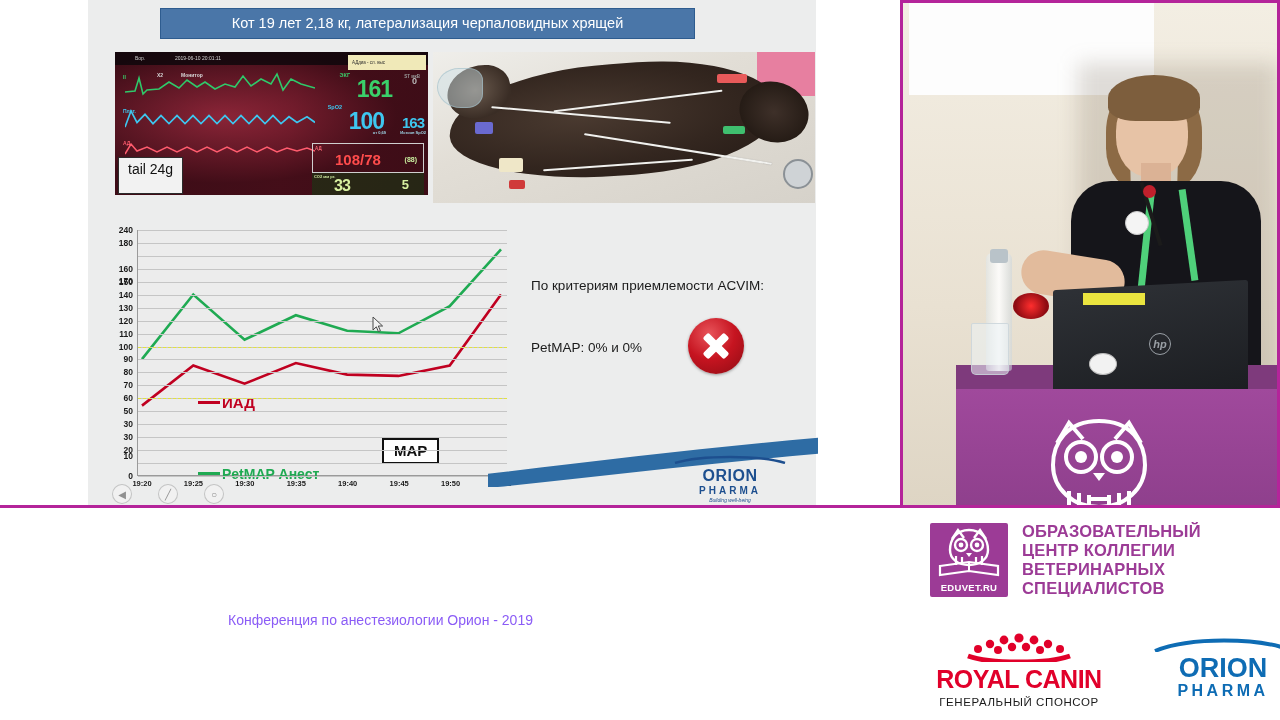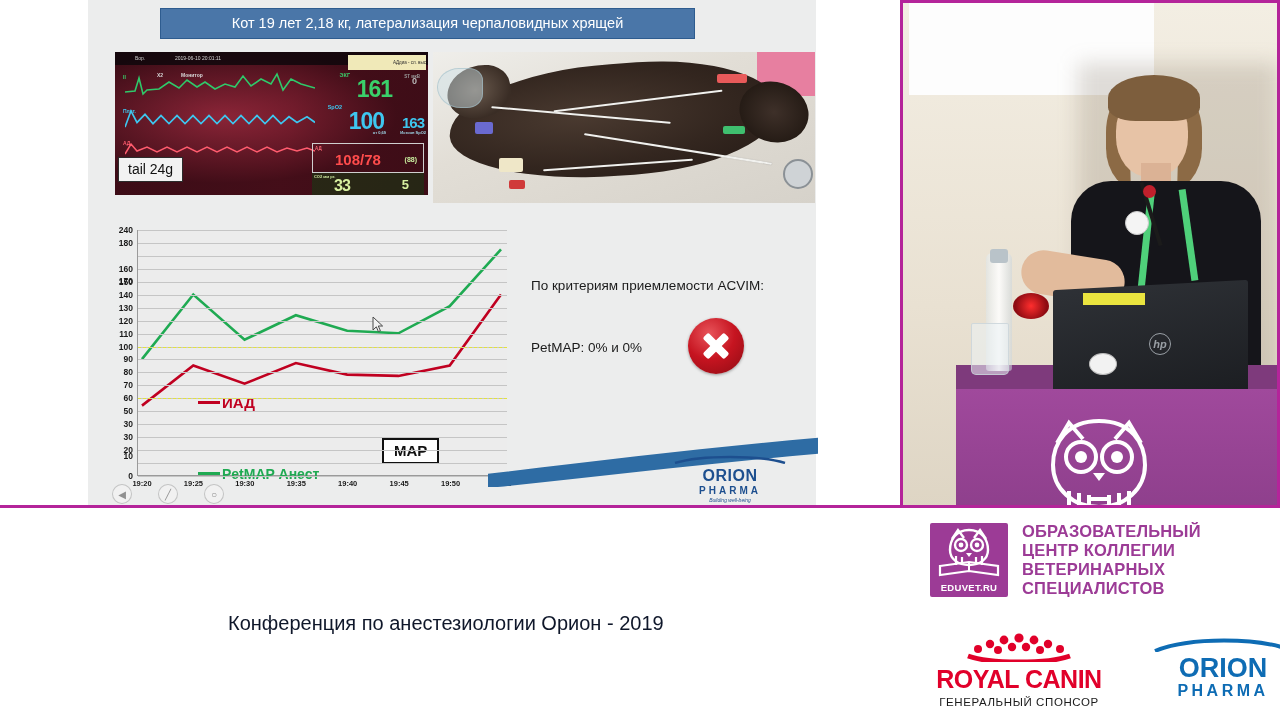--- a/index.html
+++ b/index.html
@@ -37,21 +37,20 @@
     overflow: hidden;
   }
 
   
   .photo-strip { position: absolute; left: 27px; top: 52px; width: 700px; height: 151px; }
 
   .monitor-photo {
     position: absolute; left: 0; top: 0; width: 313px; height: 143px;
     background: #2a0b12;
     overflow: hidden;
-    text-align: right;
   }
   .mon-bg {
     position: absolute; inset: 0;
     background:
       radial-gradient(ellipse at 34% 45%, rgba(150,40,60,.75) 0%, rgba(60,12,22,.9) 60%),
       linear-gradient(100deg, #3a0f18 0%, #6d1b2a 38%, #8d2033 56%, #47131f 100%);
   }
   .mon-topbar {
     position: absolute; left: 0; top: 0; right: 0; height: 13px;
     background: rgba(10,6,10,.78);
@@ -72,21 +71,21 @@
     position: absolute; right: 4px; bottom: 22px; width: 112px; height: 30px;
     border: 1px solid #cfcfcf;
   }
   .nibp-val { position: absolute; left: 22px; top: 7px; color: #ff4c4c; font-size: 15px; font-weight: bold; }
   .nibp-mean { position: absolute; right: 6px; top: 12px; color: #caf0a0; font-size: 7px; font-weight: bold; }
   .etco-box { position: absolute; right: 4px; bottom: 0px; width: 112px; height: 22px; background: rgba(20,60,20,.55); }
 
   .tail-label {
     position: absolute; left: 3px; top: 105px;
     background: #f2f2f2; border: 1.5px solid #2b2b2b;
-    padding: 3px 9px 4px 9px;
+    padding: 3px 9px 16px 9px;
     font-size: 14px; color: #111; z-index: 6;
   }
 
   .cat-photo {
     position: absolute; left: 318px; top: 0; width: 382px; height: 151px;
     overflow: hidden;
     background: #d8d3cb;
   }
   .cat-sheet { position: absolute; inset: 0; background: linear-gradient(160deg,#efeeea 0%, #e2ded6 40%, #d6d2ca 100%); }
   .cat-body {
@@ -252,21 +251,21 @@
   .bottle { position: absolute; left: 83px; top: 250px; width: 26px; height: 118px; background: linear-gradient(90deg,rgba(220,230,235,.5),rgba(255,255,255,.85),rgba(200,212,220,.5)); border-radius: 6px 6px 3px 3px; }
   .bottle-cap { position: absolute; left: 87px; top: 246px; width: 18px; height: 14px; background: #b9c3c9; border-radius: 3px; }
   .glass { position: absolute; left: 68px; top: 320px; width: 38px; height: 52px; background: rgba(235,242,246,.55); border: 1px solid rgba(200,210,216,.8); border-radius: 2px 2px 5px 5px; }
   .mouse { position: absolute; left: 110px; top: 290px; width: 36px; height: 26px; border-radius: 50%; background: radial-gradient(circle at 50% 50%, #ff2e2e 0%, #8e0b12 70%); }
 
   
   .divider-mag { position: absolute; left: 0; top: 505px; width: 1280px; height: 3px; background: #b4249a; }
   .bottom { position: absolute; left: 0; top: 508px; width: 1280px; height: 212px; background: #ffffff; }
   .caption {
     position: absolute; left: 228px; top: 104px;
-    font-size: 20px; color: #0f172a; white-space: nowrap;
+    font-size: 14px; color: #8b5cf6; white-space: nowrap;
   }
 
   .eduvet { position: absolute; left: 930px; top: 522px; display: flex; align-items: center; gap: 14px; }
   .eduvet-mark { width: 78px; height: 74px; background: #9c3b96; position: relative; border-radius: 2px; }
   .eduvet-tag {
     position: absolute; left: 0; bottom: 4px; width: 78px; text-align: center;
     color: #fff; font-size: 9.5px; font-weight: bold; letter-spacing: .3px;
   }
   .eduvet-text { color: #9c3b96; font-size: 16.5px; font-weight: bold; line-height: 1.16; letter-spacing: .2px; }
 

